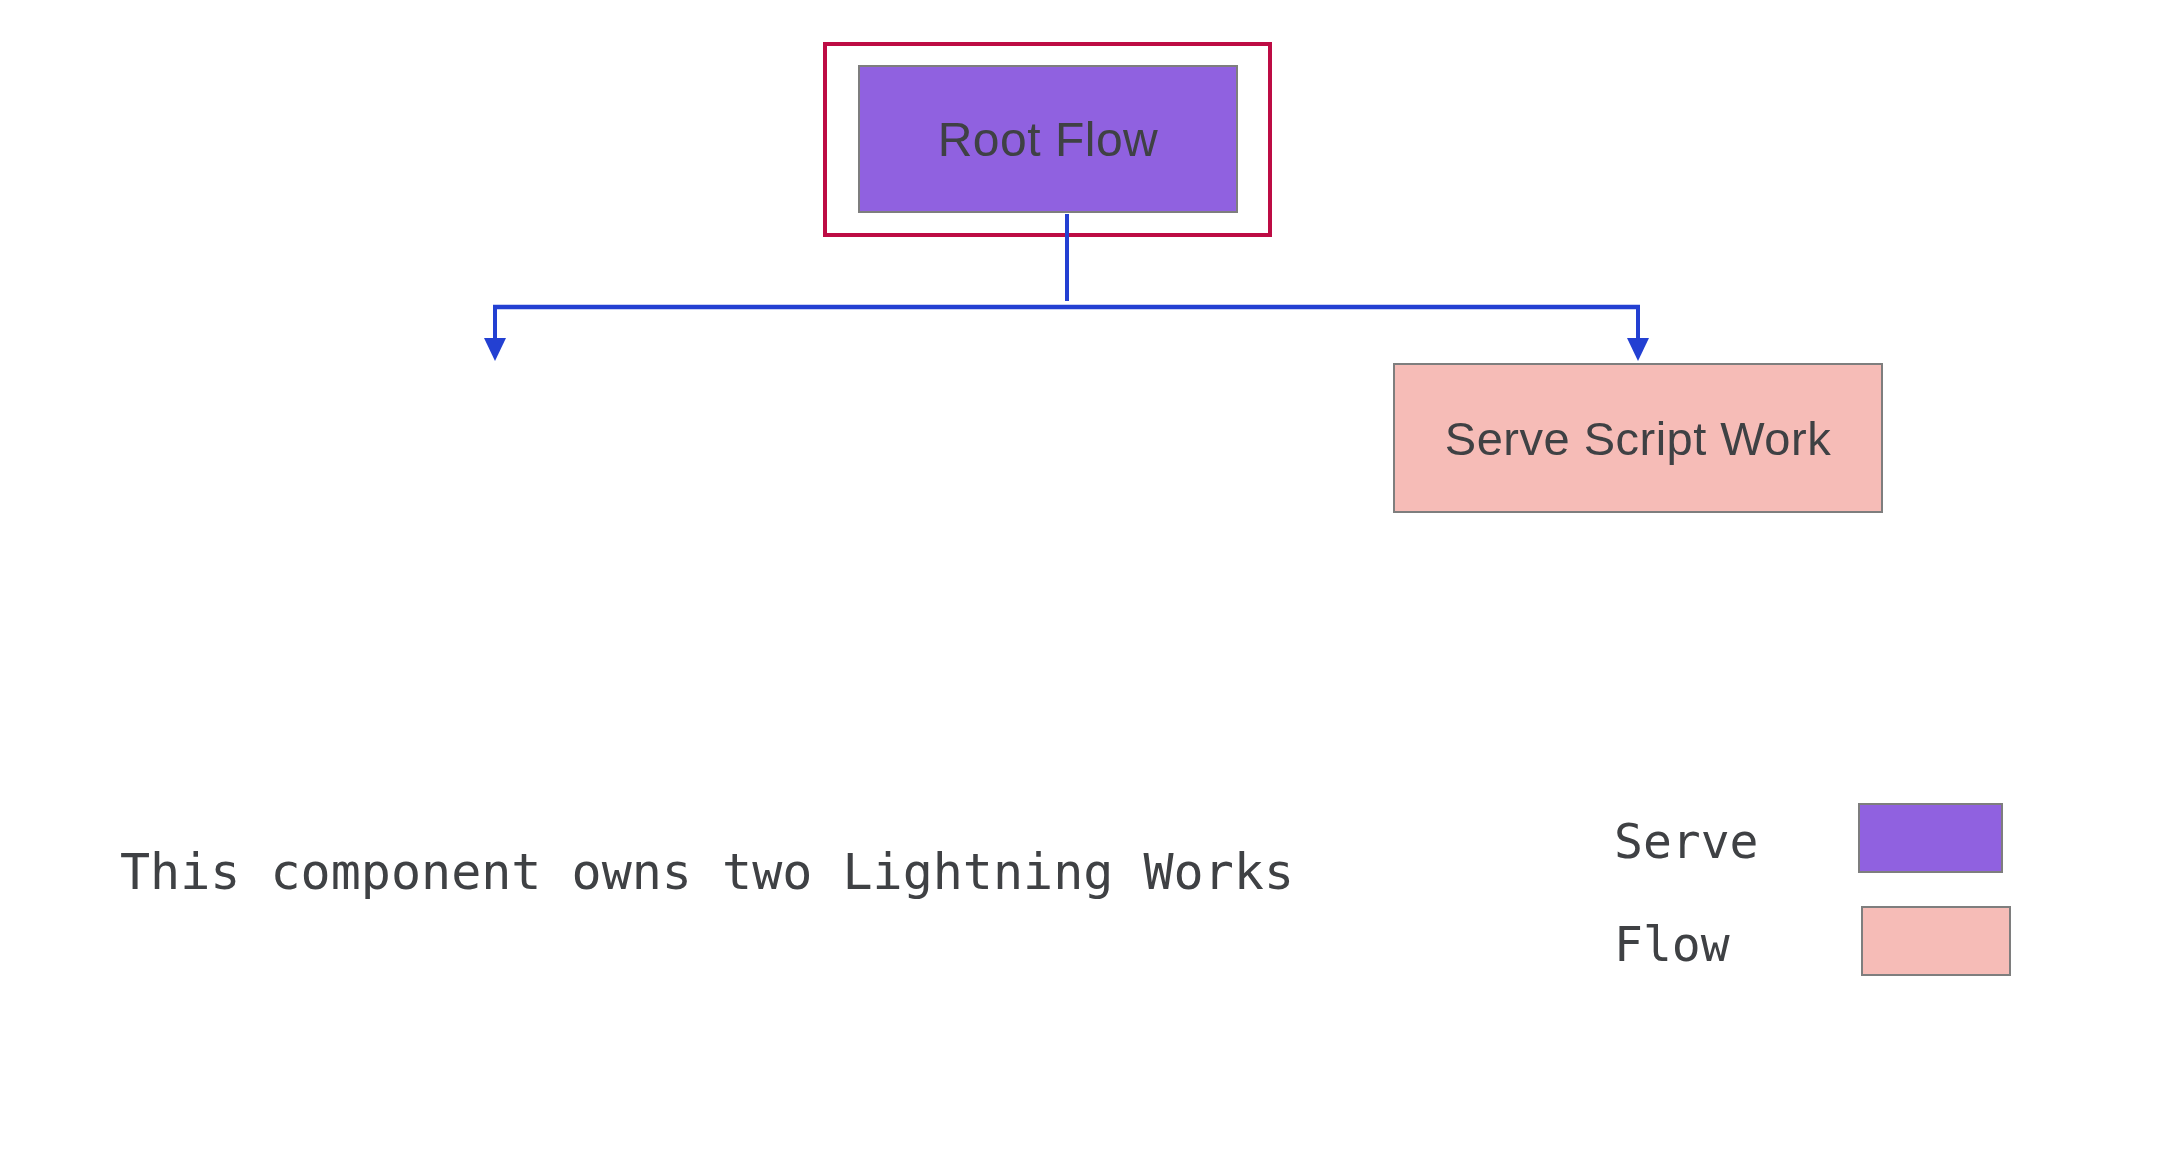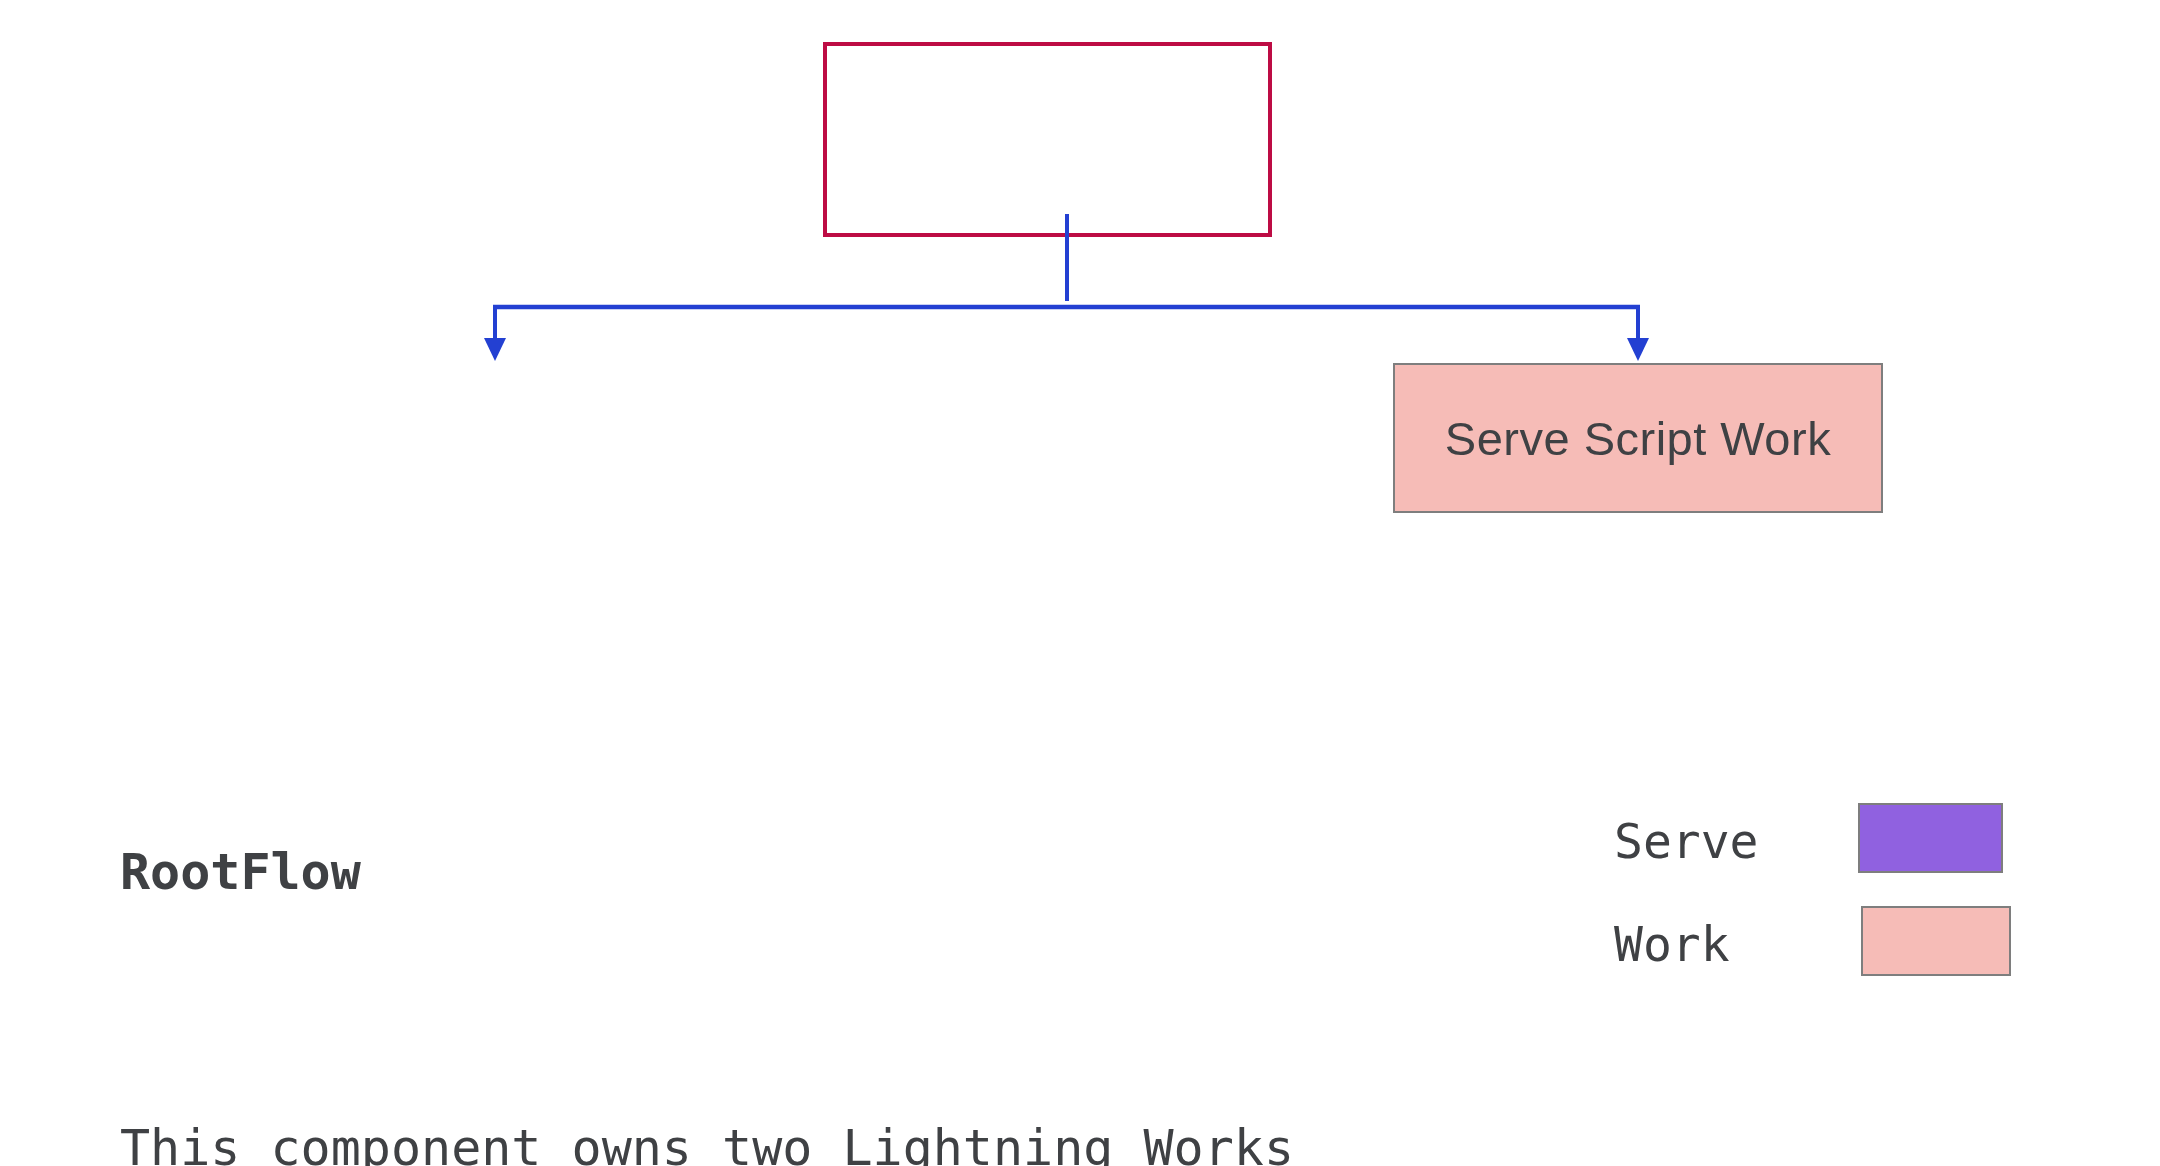--- a/index.html
+++ b/index.html
@@ -91,44 +91,46 @@
   .legend-swatch-flow { left: 1858px; top: 803px; width: 145px; height: 70px; }
   .legend-swatch-work { left: 1861px; top: 906px; width: 150px; height: 70px; }
 </style>
 </head>
 <body>
 
 <div class="canvas">
 
   <div class="root-outline" style="border-color: rgb(189, 12, 68);"></div>
 
+  <div class="node flow-node" style="background-color: rgb(144, 97, 224);">
+    <span class="node-label">Root Flow</span>
+  </div>
 
   <svg class="connectors" viewBox="0 0 2160 1166" xmlns="http://www.w3.org/2000/svg">
     <g fill="none" stroke-linecap="butt" style="stroke: rgb(35, 64, 210);">
       <path d="M 1067 214 L 1067 301" stroke-width="4"></path>
       <path d="M 493 307 L 1640 307" stroke-width="4.5"></path>
       <path d="M 495 307 L 495 342" stroke-width="4"></path>
       <path d="M 1638 307 L 1638 342" stroke-width="4"></path>
     </g>
     <polygon points="484,338 506,338 495,361" style="fill: rgb(35, 64, 210);"></polygon>
     <polygon points="1627,338 1649,338 1638,361" style="fill: rgb(35, 64, 210);"></polygon>
   </svg>
 
 
   <div class="node work-node-right" style="background-color: rgb(246, 188, 183);">
     <span class="node-label">Serve Script Work</span>
   </div>
 
   <div class="description">
-    <div class="desc-title">RootFlow</div>
     <div class="desc-line">This component owns two Lightning Works</div>
     
     
   </div>
 
   <div>
     <div class="legend-label legend-label-flow">Serve</div>
     <div class="legend-swatch legend-swatch-flow" style="background-color: rgb(144, 97, 224);"></div>
-    <div class="legend-label legend-label-work">Work</div>
+    <div class="legend-label legend-label-work">Flow</div>
     <div class="legend-swatch legend-swatch-work" style="background-color: rgb(246, 188, 183);"></div>
   </div>
 
 </div>
 
 </body></html>

